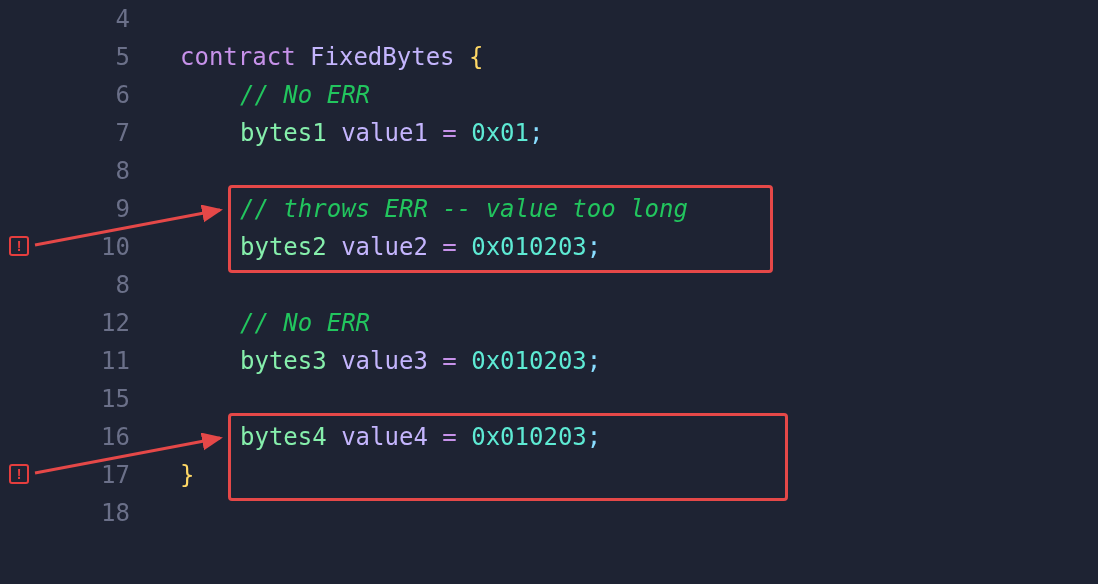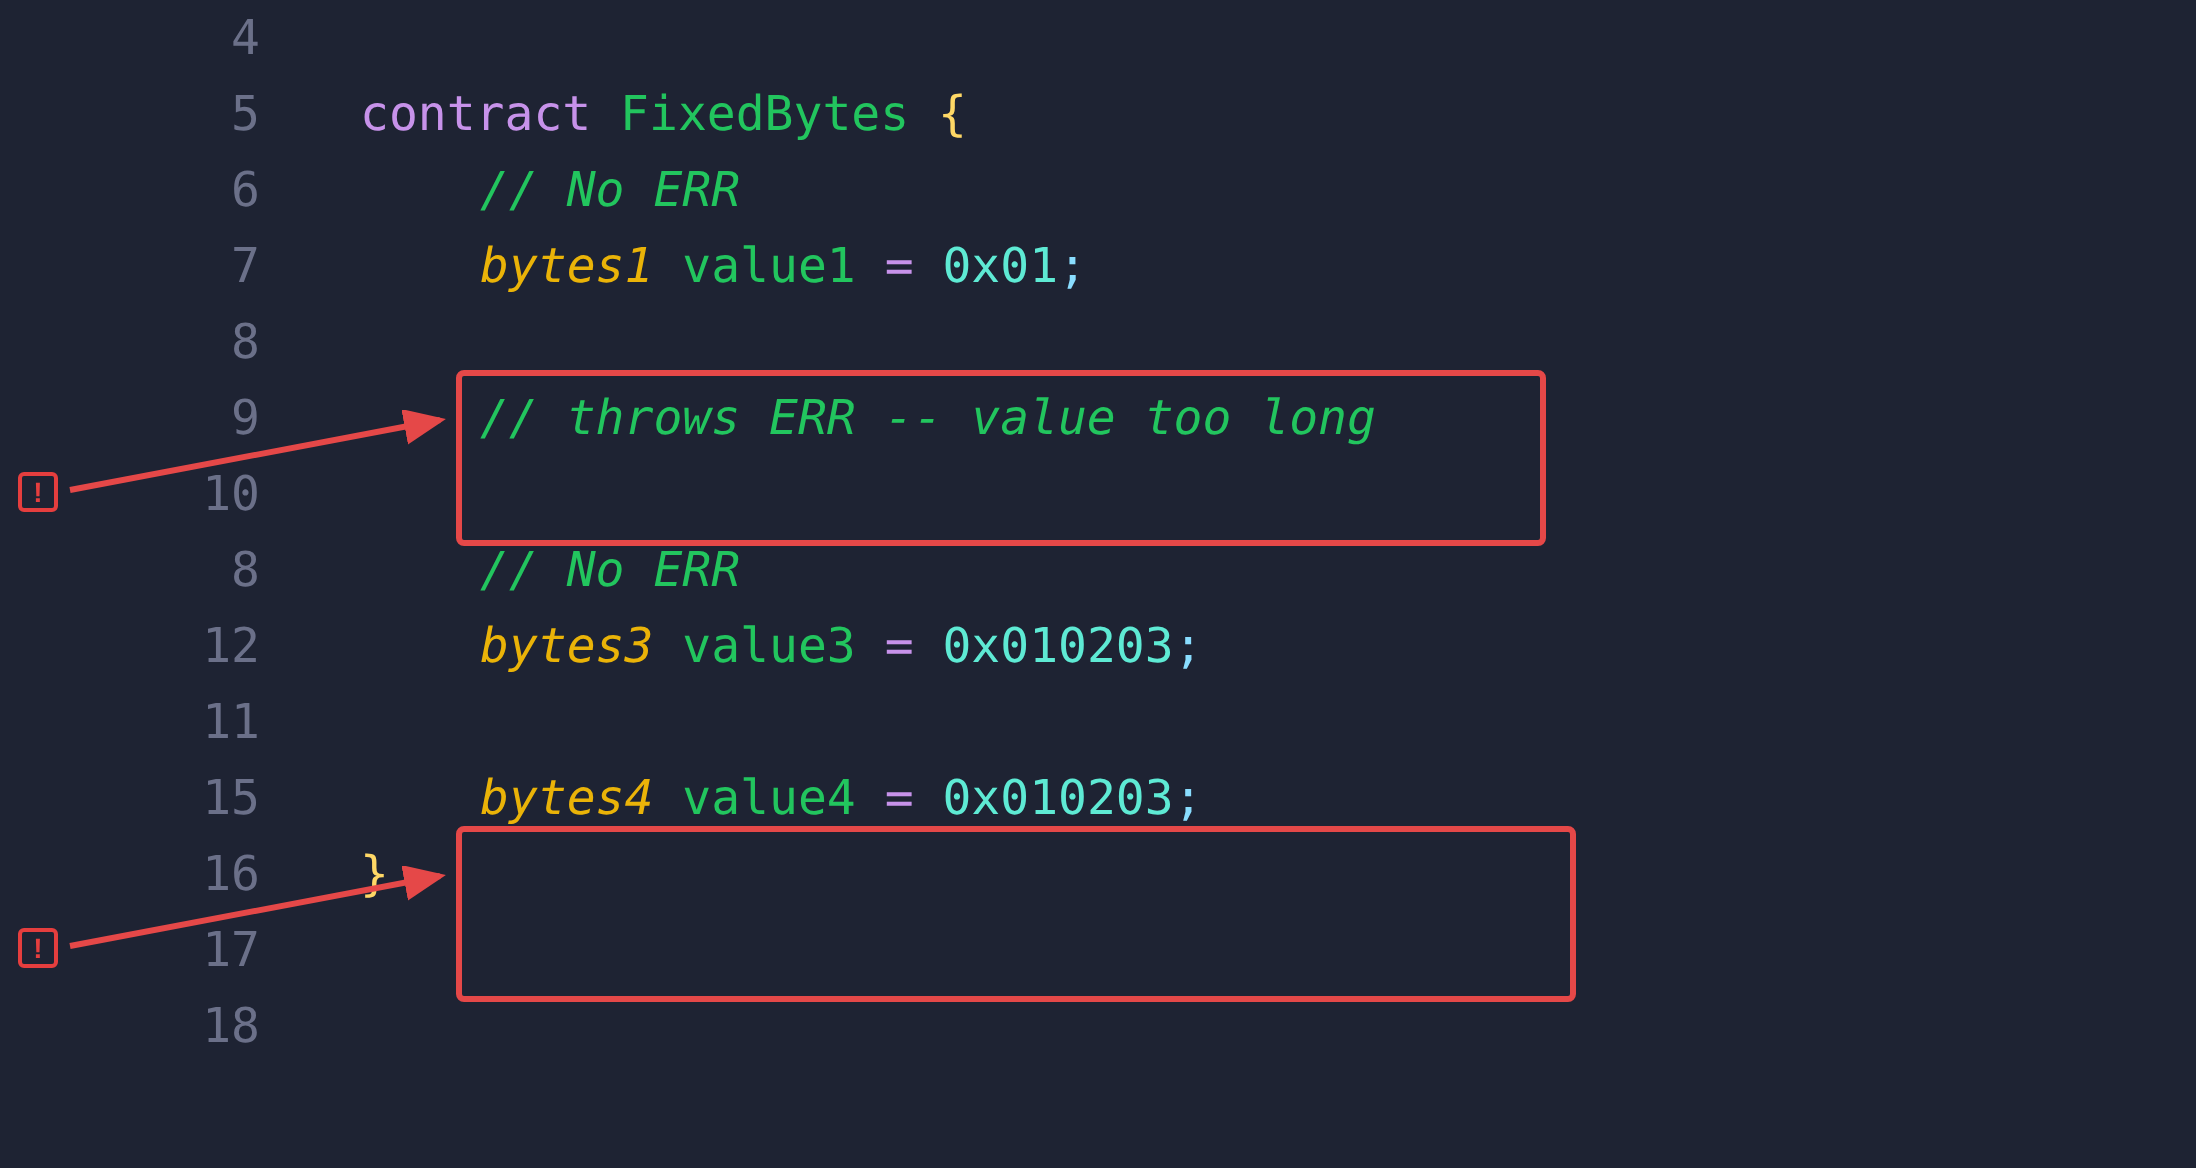--- a/index.html
+++ b/index.html
@@ -41,22 +41,22 @@
       flex: 1;
       position: relative;
     }
     .code-line {
       height: 38px;
       white-space: pre;
     }
     .indent-1 { padding-left: 30px; }
     .indent-2 { padding-left: 90px; }
     .keyword { color: #c792ea; margin-top: 16px; }
-    .type { color: #eab308; font-style: italic; }
-    .identifier { color: #22c55e; margin-top: 40px; }
+    .type { color: #86efac; }
+    .identifier { color: #c4b5fd; margin-top: 40px; }
     .number { color: #5eead4; }
     .comment { color: #22c55e; font-style: italic; }
     .brace { color: #ffd866; }
     .operator { color: #c792ea; }
     .punct { color: #89ddff; }
     .error-badge {
       position: absolute;
       width: 20px;
       height: 20px;
       border: 2px solid #e53e3e;
@@ -125,20 +125,21 @@
     <div class="code-line indent-1"><span class="keyword">contract</span> <span class="identifier">FixedBytes</span> <span class="brace">{</span></div>
 
     <div class="code-line indent-2"><span class="comment">// No ERR</span></div>
 
     <div class="code-line indent-2"><span class="type">bytes1</span> <span class="identifier">value1</span> <span class="operator">=</span> <span class="number">0x01</span><span class="punct">;</span></div>
 
     <div class="code-line"></div>
 
     <div class="code-line indent-2"><span class="comment">// throws ERR -- value too long</span></div>
 
+    <div class="code-line indent-2"><span class="type">bytes2</span> <span class="identifier">value2</span> <span class="operator">=</span> <span class="number">0x010203</span><span class="punct">;</span></div>
 
     <div class="code-line"></div>
 
     <div class="code-line indent-2"><span class="comment">// No ERR</span></div>
 
     <div class="code-line indent-2"><span class="type">bytes3</span> <span class="identifier">value3</span> <span class="operator">=</span> <span class="number">0x010203</span><span class="punct">;</span></div>
 
     <div class="code-line"></div>
 
 

